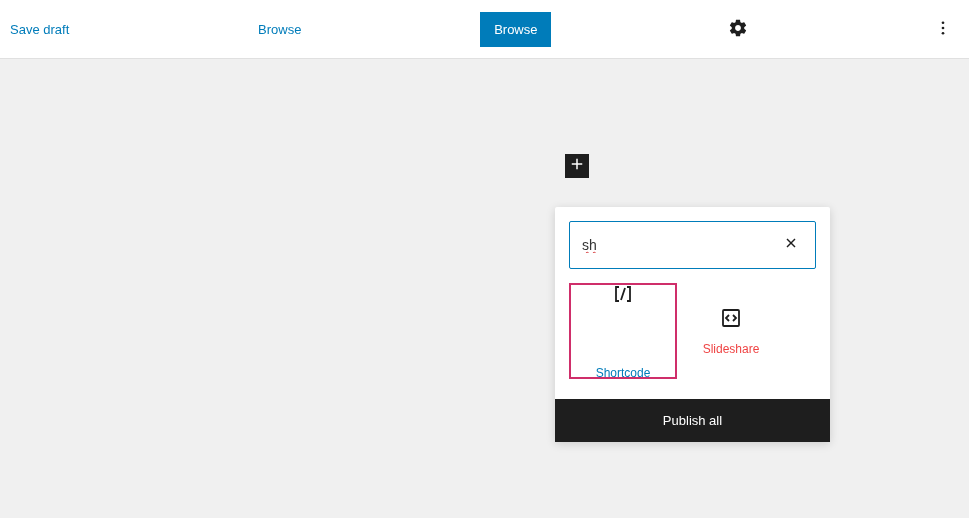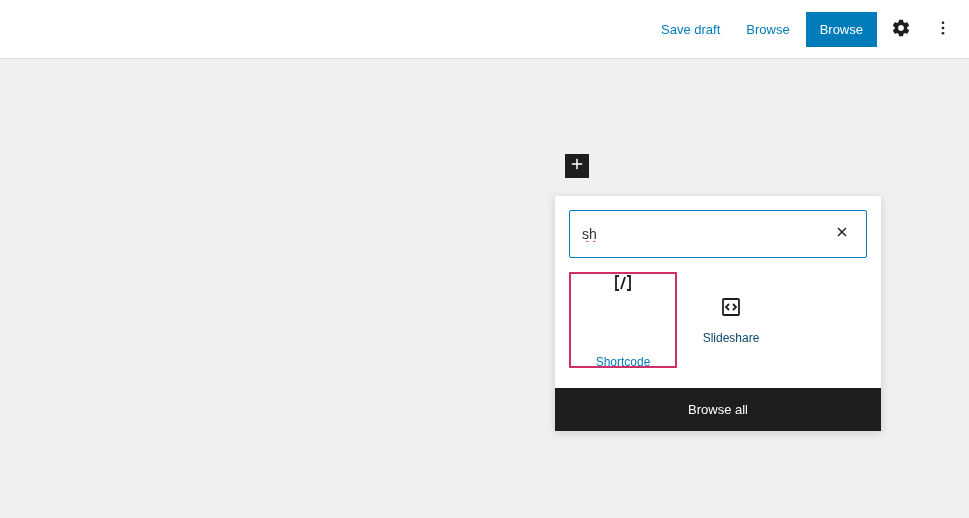--- a/index.html
+++ b/index.html
@@ -9,21 +9,21 @@
       font-family: -apple-system, BlinkMacSystemFont, "Segoe UI", Roboto, sans-serif;
       background: #f0f0f0;
       overflow: hidden;
     }
     .top-bar {
       height: 59px;
       background: #fff;
       border-bottom: 1px solid #e0e0e0;
       display: flex;
       align-items: center;
-      justify-content: flex-end;
+      justify-content: space-between;
       padding-right: 8px;
       gap: 6px;
     }
     .link-btn {
       background: none;
       border: none;
       color: #007cba;
       font-size: 13px;
       padding: 8px 10px;
       cursor: pointer;
@@ -61,22 +61,22 @@
       display: flex;
       align-items: center;
       justify-content: center;
       cursor: pointer;
     }
     .add-block-btn svg { width: 18px; height: 18px; }
 
     .inserter-panel {
       position: absolute;
       left: 555px;
-      top: 196px;
-      width: 326px;
+      top: 207px;
+      width: 275px;
       background: #fff;
       box-shadow: 0 2px 10px rgba(0,0,0,0.15);
       border-radius: 2px;
     }
     .search-wrap {
       padding: 14px;
     }
     .search-box {
       position: relative;
       border: 1.5px solid #007cba;
@@ -132,21 +132,21 @@
     .block-icon {
       width: 24px;
       height: 24px;
       display: flex;
       align-items: center;
       justify-content: center;
     }
     .block-icon svg { width: 24px; height: 24px; }
     .block-label {
       font-size: 12px;
-      color: #0c4a6e;
+      color: #ef4444;
     }
     .browse-all {
       background: #1e1e1e;
       color: #fff;
       text-align: center;
       padding: 14px;
       font-size: 13px;
       cursor: pointer;
       border: none;
       width: 100%;
@@ -215,14 +215,14 @@
       <span class="block-icon">
         <svg viewBox="0 0 24 24" fill="none" stroke="#1e1e1e" stroke-width="1.8">
             <rect x="4" y="4" width="16" height="16" rx="1"></rect>
             <path d="M10 9 L7 12 L10 15"></path>
             <path d="M14 9 L17 12 L14 15"></path>
           </svg>
       </span>
       <span class="block-label">Slideshare</span>
     </button>
   </div>
-  <button class="browse-all">Browse all</button>
+  <button class="browse-all">Publish all</button>
 </div>
 
 </body></html>

